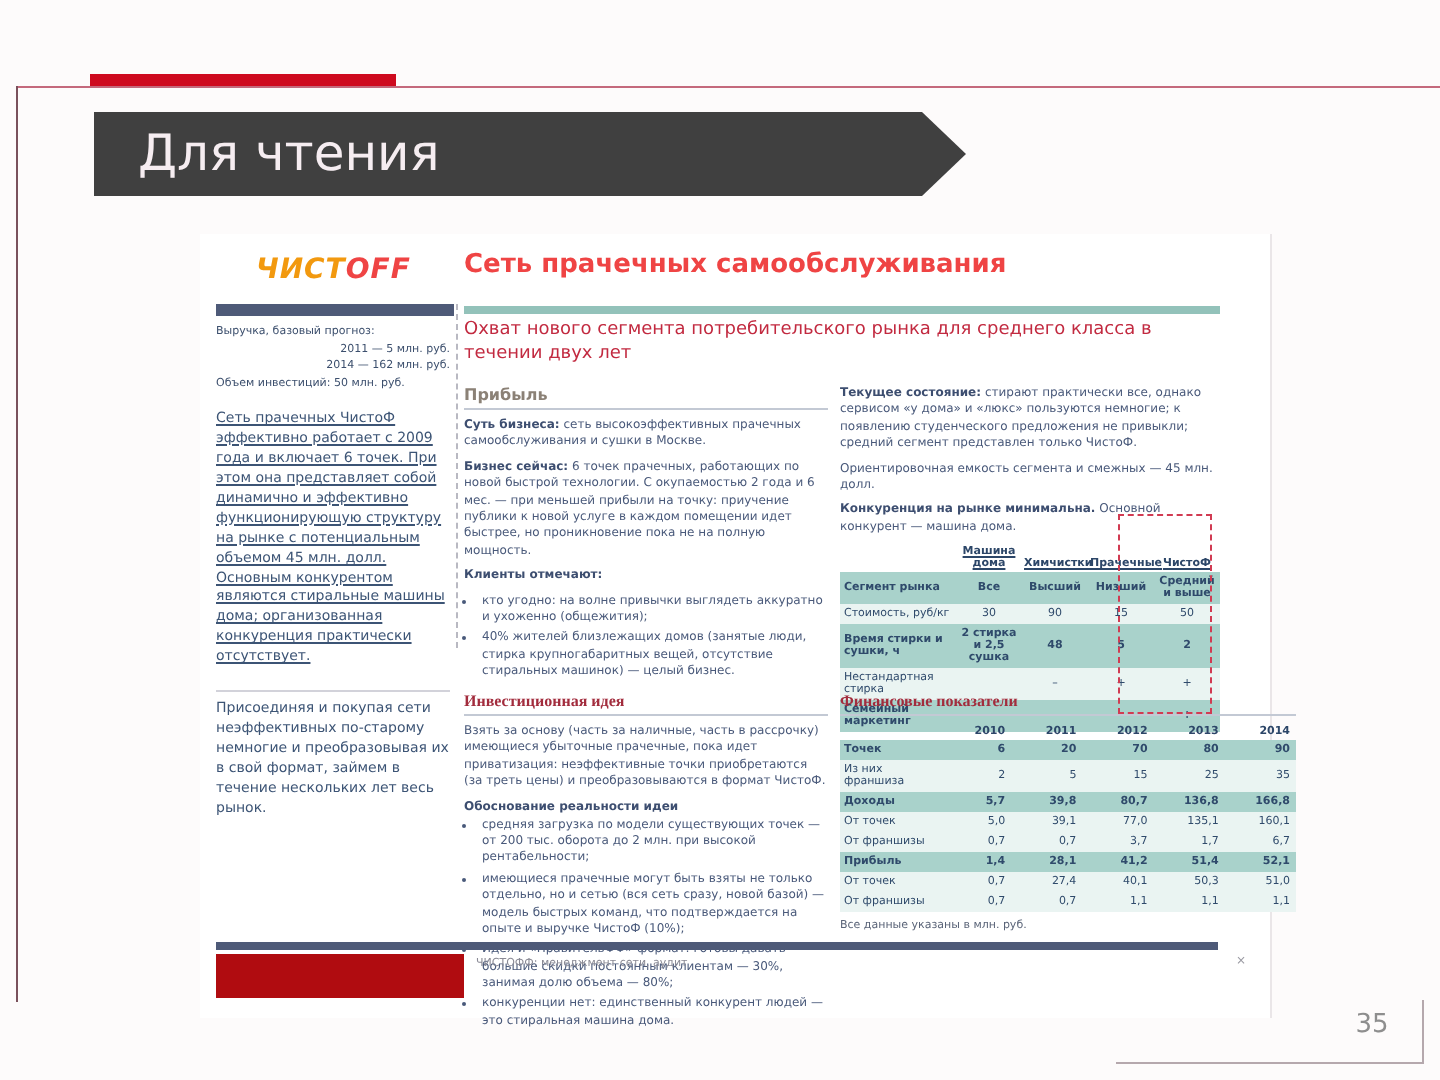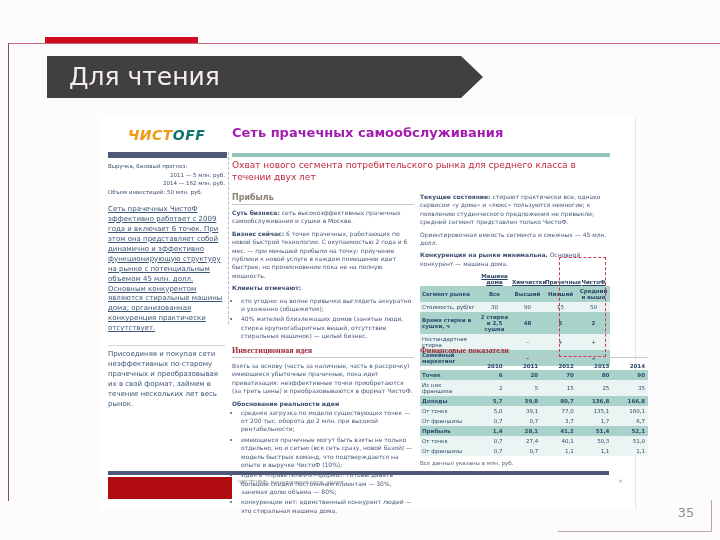--- a/index.html
+++ b/index.html
@@ -14,22 +14,22 @@
   #banner{left:47px;top:56px;width:436px;height:42px;background:#404040;color:#f6edf1;
           font-size:25px;line-height:42px;padding-left:22px;box-sizing:border-box;
           clip-path:polygon(0 0,calc(100% - 22px) 0,100% 50%,calc(100% - 22px) 100%,0 100%);}
   #pg-frame{left:558px;top:500px;width:153px;height:31px;border-right:1px solid #b5a8ad;border-bottom:1px solid #b5a8ad;}
   #pg-num{left:668px;top:505px;width:36px;font-size:13px;color:#8e8e8e;text-align:center;}
 
   
   #doc{left:100px;top:117px;width:535px;height:392px;background:#ffffff;border-right:1px solid #eae6e8;}
   #doc .abs{position:absolute;}
   #doc-logo{left:28px;top:10px;font-size:14px;font-weight:bold;font-style:italic;color:#f2990f;letter-spacing:.5px;}
-  #doc-logo .p2{color:#0f766e;}
-  #doc-title{left:132px;top:8px;font-size:13px;font-weight:bold;color:#a21caf;text-align:center;}
+  #doc-logo .p2{color:#ef4444;}
+  #doc-title{left:132px;top:8px;font-size:13px;font-weight:bold;color:#ef4444;text-align:center;}
   #bar-left{left:8px;top:35px;width:119px;height:6px;background:#4e5a78;}
   #bar-title{left:132px;top:36px;width:378px;height:4px;background:#93c2ba;}
   #divider{left:128px;top:35px;height:172px;width:0;border-left:1px dashed #b9b9c2;}
   #metrics{left:8px;top:45px;width:117px;font-size:5.5px;line-height:1.55;color:#3c4f6d;}
   #metrics div:nth-child(2),#metrics div:nth-child(3){text-align:right;}
   #side-p1{left:8px;top:88px;width:117px;font-size:7px;line-height:1.42;color:#3c5475;text-decoration:underline;}
   #side-hr{left:8px;top:228px;width:117px;height:1px;background:#d2d2da;}
   #side-p2{left:8px;top:233px;width:117px;font-size:7px;line-height:1.42;color:#3c5475;}
   #subtitle{left:132px;top:42px;width:380px;font-size:9px;font-weight:normal;color:#c22a40;line-height:1.35;}
 
@@ -87,21 +87,21 @@
     <div class="abs" id="divider"></div>
 
     <div class="abs" id="metrics">
         <div>Выручка, базовый прогноз:</div>
         <div>2011 — 5 млн. руб.</div>
         <div>2014 — 162 млн. руб.</div>
         <div>Объем инвестиций: 50 млн. руб.</div>
       </div>
     <div class="abs" id="side-p1">Сеть прачечных ЧистоФ эффективно работает с 2009 года и включает 6 точек. При этом она представляет собой динамично и эффективно функционирующую структуру на рынке с потенциальным объемом 45 млн. долл. Основным конкурентом являются стиральные машины дома; организованная конкуренция практически отсутствует.</div>
     <div class="abs" id="side-hr"></div>
-    <div class="abs" id="side-p2">Присоединяя и покупая сети неэффективных по-старому прачечных и преобразовывая их в свой формат, займем в течение нескольких лет весь рынок.</div>
+    <div class="abs" id="side-p2">Присоединяя и покупая сети неэффективных по-старому немногие и преобразовывая их в свой формат, займем в течение нескольких лет весь рынок.</div>
 
     <div class="abs" id="subtitle">Охват нового сегмента потребительского рынка для среднего класса в течении двух лет</div>
 
     <div class="abs" id="col-company">
       <div class="sec-h">Прибыль</div>
       <div class="p"><span class="lead">Суть бизнеса:</span> <span>сеть высокоэффективных прачечных самообслуживания и сушки в Москве.</span></div>
       <div class="p"><span class="lead">Бизнес сейчас:</span> <span>6 точек прачечных, работающих по новой быстрой технологии. С окупаемостью 2 года и 6 мес. — при меньшей прибыли на точку: приучение публики к новой услуге в каждом помещении идет быстрее, но проникновение пока не на полную мощность.</span></div>
       <div class="p"><span class="lead">Клиенты отмечают:</span></div>
       <ul class="bullets">
           <li>кто угодно: на волне привычки выглядеть аккуратно и ухоженно (общежития);</li>

